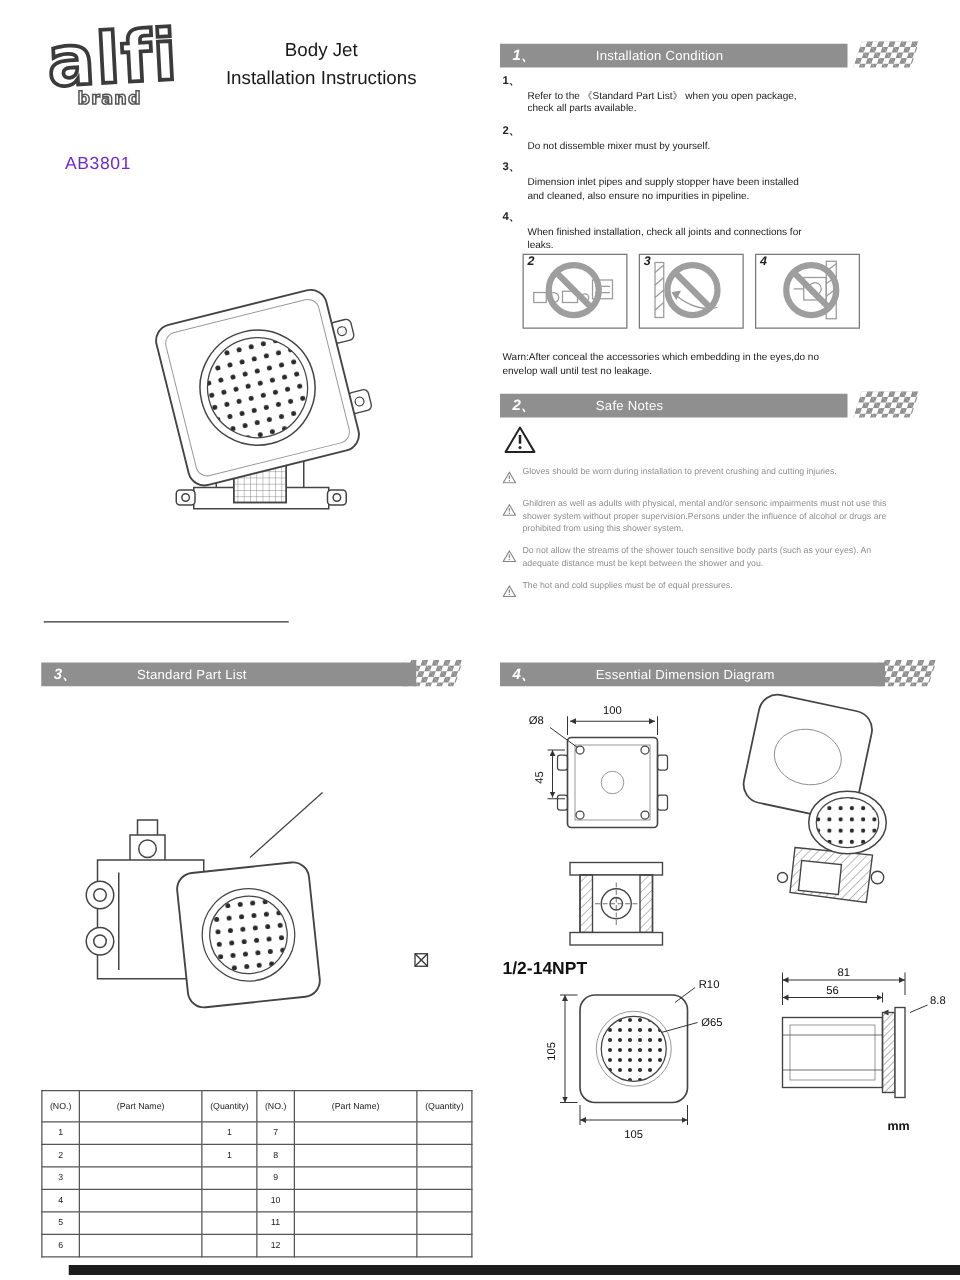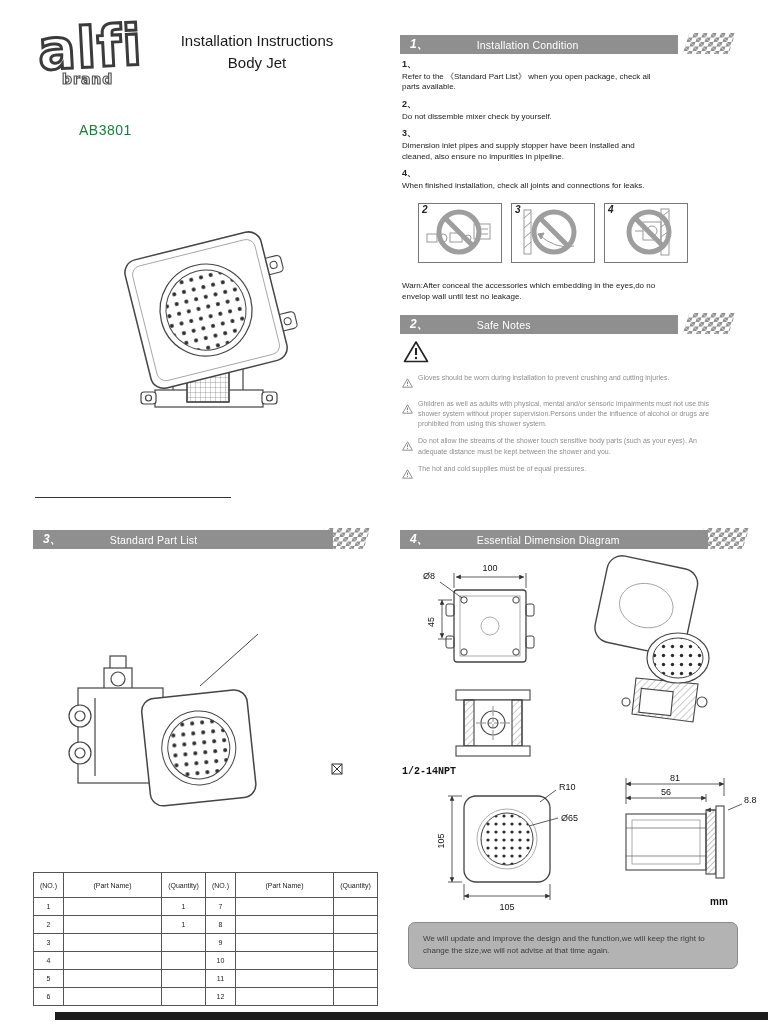--- a/index.html
+++ b/index.html
@@ -5,37 +5,37 @@
   html,body{margin:0;padding:0;background:#e8e8e8;}
   .page{position:relative;width:768px;height:1024px;background:#ffffff;overflow:hidden;
         font-family:"Liberation Sans",sans-serif;color:#222;}
   .abs{position:absolute;}
 
   
   .logo-alfi{font-family:"DejaVu Sans",sans-serif;font-weight:bold;font-size:56px;line-height:1;
              color:#fff;-webkit-text-stroke:3px #3b3b3b;letter-spacing:1px;transform:rotate(-3deg);display:inline-block;}
   .logo-brand{font-family:"DejaVu Sans",sans-serif;font-weight:bold;font-size:14px;color:#fff;
               -webkit-text-stroke:1.2px #555;letter-spacing:1px;}
-  .model{font-size:14px;color:#15803d;letter-spacing:0.5px;margin-left:27px;}
+  .model{font-size:14px;color:#6d28d9;letter-spacing:0.5px;}
 
   .doc-title{font-size:15px;color:#1a1a1a;text-align:center;line-height:1.45;}
 
   
   .bar{background:#8f8f8f;color:#fff;display:flex;align-items:center;height:19px;padding-left:10px;}
   .bar .num{font-size:12px;font-weight:bold;font-style:italic;margin-right:3px;}
   .bar .ttl{font-size:10.5px;letter-spacing:0.2px;margin-left:45px;}
   .checker{width:46px;height:21px;
     background-image:linear-gradient(45deg,#8f8f8f 25%,transparent 25%,transparent 75%,#8f8f8f 75%),
                      linear-gradient(45deg,#8f8f8f 25%,transparent 25%,transparent 75%,#8f8f8f 75%);
     background-size:9px 9px;background-position:0 0,4.5px 4.5px;transform:skewX(-18deg);}
 
   
   .cond-item{margin-bottom:5px;}
   .item-num{font-size:9px;font-weight:bold;margin-bottom:1px;}
-  .item-text{font-size:8px;line-height:1.3;color:#1a1a1a;}
+  .item-text{font-size:8px;line-height:1.3;color:#1a1a1a;margin-left:20px;}
   .warn-text{font-size:8px;line-height:1.35;color:#1a1a1a;}
 
   .fig-row{display:flex;gap:9px;}
   .fig-box{position:relative;width:82px;height:58px;border:1px solid #777;background:#fff;}
   .fig-num{position:absolute;top:0px;left:3px;font-size:10px;font-weight:bold;font-style:italic;color:#222;}
 
   
   .note-row{display:flex;margin-bottom:7px;}
   .note-icon{flex:0 0 16px;padding-top:1px;}
   .note-text{font-size:7px;line-height:1.45;color:#8e8e8e;}
@@ -44,21 +44,21 @@
   table.parts{border-collapse:collapse;background:#fff;}
   .parts td,.parts th{border:1px solid #555;font-size:7px;font-weight:normal;text-align:center;
                       padding:0;color:#222;}
   .parts thead td{height:24px;}
   .parts tbody td{height:17px;}
 
   
   .tool-box{position:relative;width:66px;height:46px;border:1.5px solid #2b2b2b;background:#fff;}
   .tool-label{position:absolute;left:6px;bottom:5px;font-size:8px;font-weight:bold;color:#111;}
 
-  .npt-label{font-size:10px;font-weight:bold;color:#111;font-family:Liberation Mono, monospace;}
+  .npt-label{font-size:14px;font-weight:bold;color:#111;}
   .mm-label{font-size:10px;font-weight:bold;color:#111;}
 
   .note-box{background:#b3b3b3;border:1px solid #8a8a8a;border-radius:7px;
             font-size:8px;color:#3c3c3c;line-height:1.55;padding:10px 14px;}
 
   .divider{border-top:1px solid #333;height:0;}
   .bottom-bar{background:#1c1c1c;}
 
   svg text{font-family:"Liberation Sans",sans-serif;}
 </style>
@@ -69,38 +69,38 @@
 
   <div class="abs" style="left:38px;top:20px;">
     <span class="logo-alfi">alfi</span>
     <div style="margin:-6px 0 0 24px;">
       <span class="logo-brand">brand</span>
     </div>
   </div>
   <div class="abs model" style="left:52px;top:122px;">AB3801</div>
 
   <div class="abs doc-title" style="left:172px;top:30px;width:170px;">
+    <div>Body Jet</div>
     <div>Installation Instructions</div>
-    <div>Body Jet</div>
   </div>
 
   <div class="abs bar" style="left:400px;top:35px;width:268px;">
     <span class="num">1、</span>
     <span class="ttl">Installation Condition</span>
   </div>
   <div class="abs checker" style="left:686px;top:33px;"></div>
 
   <div class="abs" style="left:402px;top:58px;width:252px;">
     <div class="cond-item">
       <div class="item-num">1、</div>
       <div class="item-text">Refer to the 《Standard Part List》 when you open package, check all parts available.</div>
     </div>
     <div class="cond-item">
       <div class="item-num">2、</div>
-      <div class="item-text">Do not dissemble mixer check by yourself.</div>
+      <div class="item-text">Do not dissemble mixer must by yourself.</div>
     </div>
     <div class="cond-item">
       <div class="item-num">3、</div>
       <div class="item-text">Dimension inlet pipes and supply stopper have been installed and cleaned, also ensure no impurities in pipeline.</div>
     </div>
     <div class="cond-item">
       <div class="item-num">4、</div>
       <div class="item-text">When finished installation, check all joints and connections for leaks.</div>
     </div>
   </div>
@@ -517,17 +517,16 @@
         <line x1="30" y1="86" x2="110" y2="86" stroke-width="0.6"></line>
       </g>
       <text x="79" y="11" font-size="9" fill="#111" text-anchor="middle">81</text>
       <text x="70" y="25" font-size="9" fill="#111" text-anchor="middle">56</text>
       <text x="148" y="33" font-size="9" fill="#111">8.8</text>
     </svg>
   </div>
 
   <div class="abs mm-label" style="left:710px;top:896px;">mm</div>
 
-  <div class="abs note-box" style="left:408px;top:922px;width:300px;">We will update and improve the design and the function,we will keep the right to change the size,we will not advise at that time again.</div>
 
   <div class="abs bottom-bar" style="left:55px;top:1012px;width:713px;height:8px;"></div>
 
 </div>
 
 </body></html>

